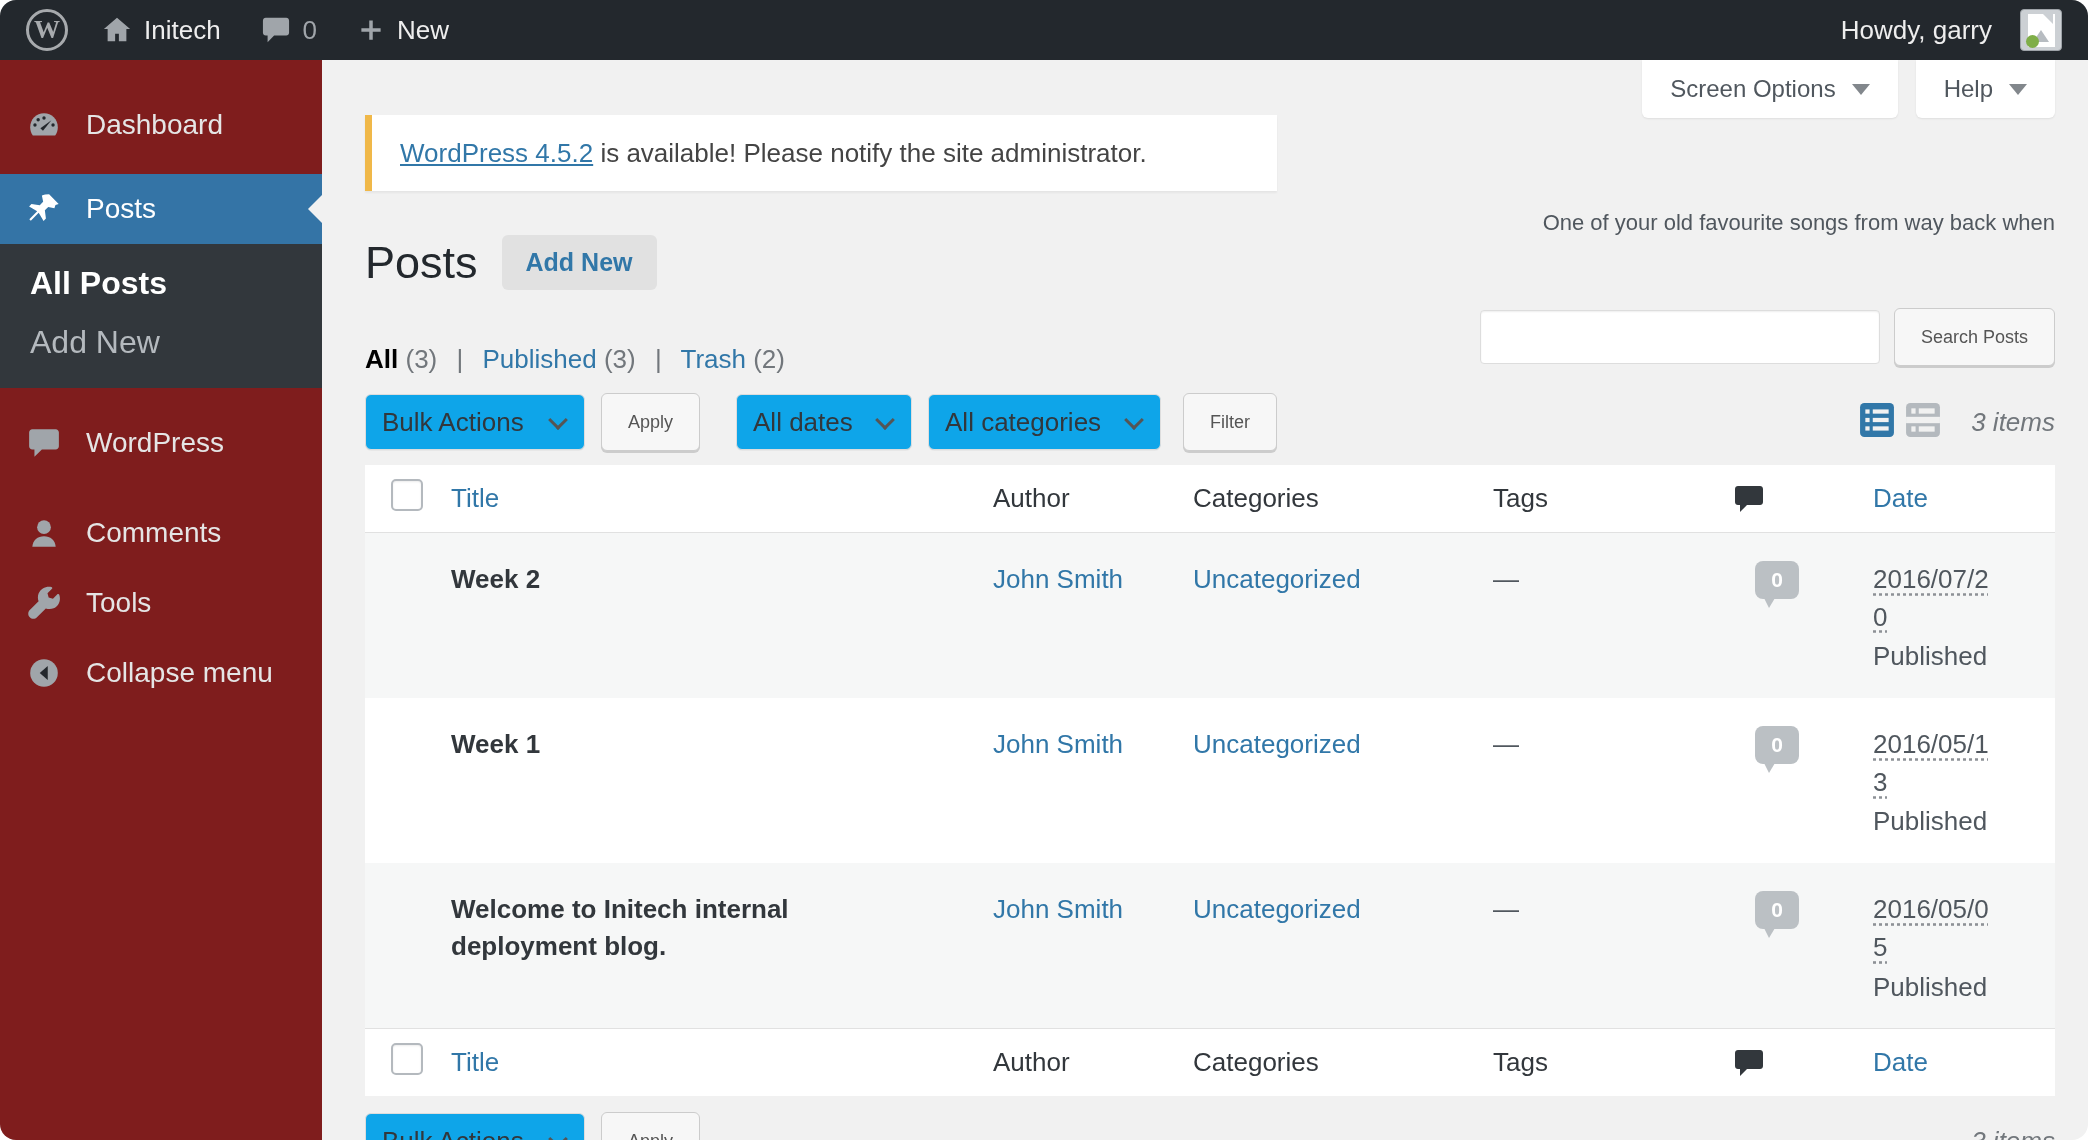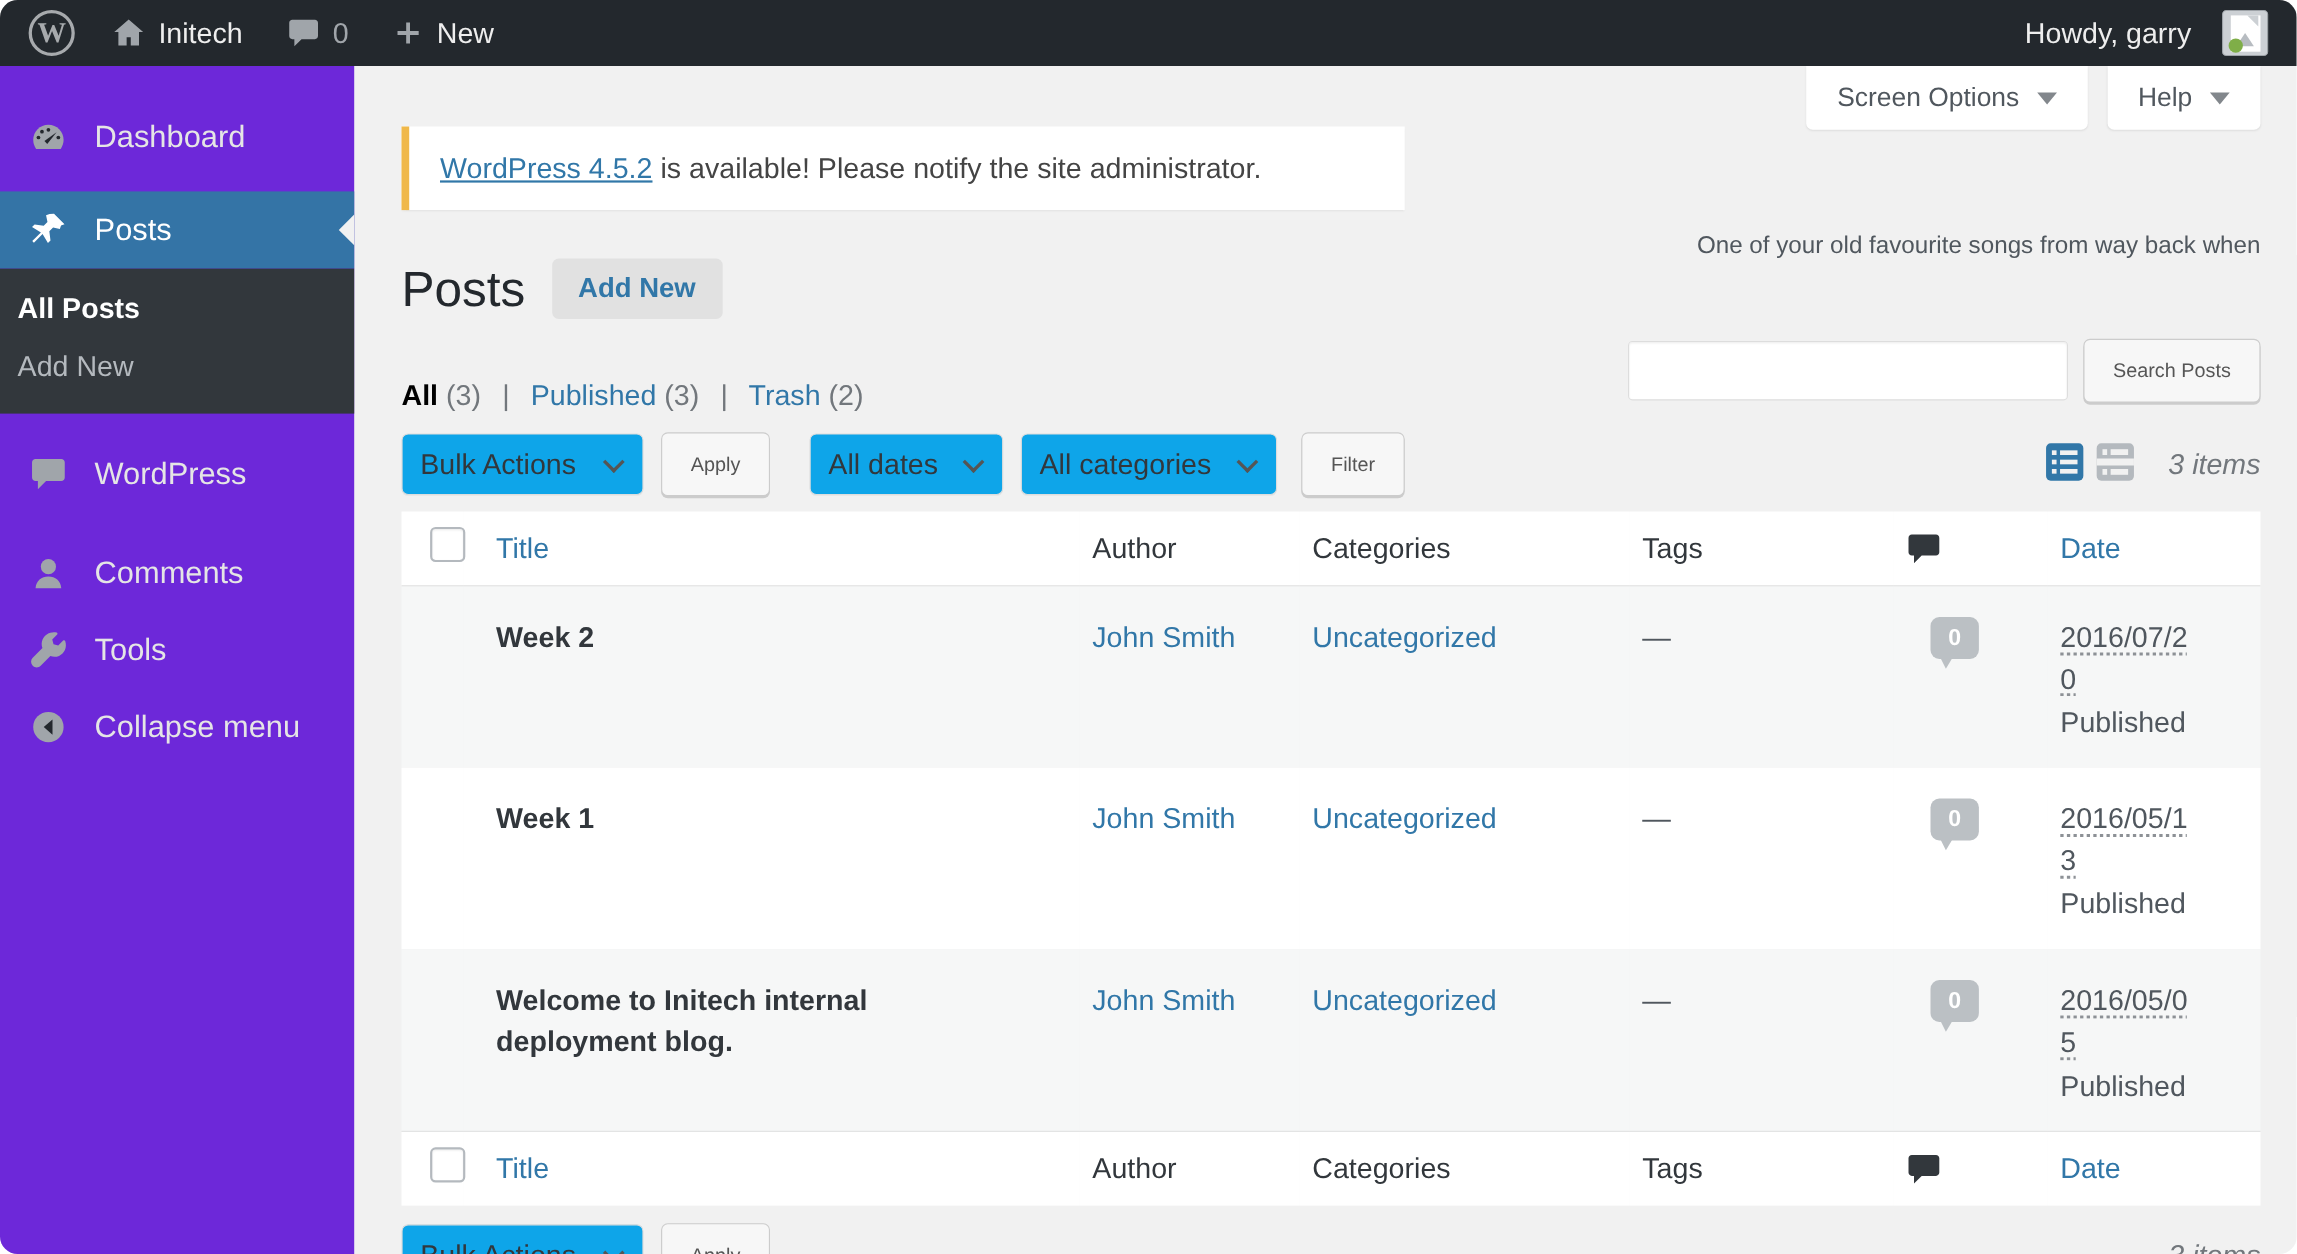--- a/index.html
+++ b/index.html
@@ -24,32 +24,32 @@
   .avatar{width:42px;height:42px;margin-left:16px;background:#ccd0d4;border-radius:4px;
           position:relative;overflow:hidden;border:1px solid #9ea3a8;}
   .av-page{position:absolute;left:7px;top:4px;width:27px;height:33px;background:#fff;}
   .av-fold{position:absolute;right:8px;top:4px;border-style:solid;border-width:0 10px 10px 0;
            border-color:transparent #ccd0d4 transparent transparent;}
   .av-hill{position:absolute;left:12px;bottom:8px;border-style:solid;border-width:0 8px 12px 8px;
            border-color:transparent transparent #b7bcc1 transparent;}
   .av-dot{position:absolute;left:5px;bottom:2px;width:13px;height:13px;border-radius:50%;background:#7fae48;}
 
   
-  .sidebar{position:absolute;top:60px;left:0;bottom:0;width:322px;background:#6d28d9;}
+  .sidebar{position:absolute;top:60px;left:0;bottom:0;width:322px;background:#7f1d1d;}
   .mi{height:70px;display:flex;align-items:center;padding-left:26px;gap:24px;
       font-size:28px;color:#e5e5e5;cursor:pointer;}
   .mi .icon{color:#a0a5aa;display:flex;width:36px;justify-content:center;}
   .mi-dashboard{margin-top:30px;}
   .mi-posts{margin-top:14px;}
   .mi.active{background:#3474a6;color:#fff;position:relative;}
   .mi.active .icon{color:#fff;}
   .mi.active::after{content:"";position:absolute;right:0;top:50%;margin-top:-14px;
                     border:14px solid transparent;border-right-color:#f1f1f1;}
   .submenu{background:#32373c;padding:10px 0 16px;}
-  .smi{padding:11px 0 11px 16px;font-size:26px;color:#b4b9be;cursor:pointer;}
+  .smi{padding:11px 0 11px 30px;font-size:32px;color:#b4b9be;cursor:pointer;}
   .smi.current{color:#fff;font-weight:bold;}
   .mi-comments{margin-top:20px;}
   .mi-profile{margin-top:20px;}
 
   
   .content{position:absolute;top:60px;left:322px;right:0;bottom:0;padding:0 33px 0 43px;}
 
   .screen-meta{position:absolute;top:0;right:33px;display:flex;gap:18px;z-index:3;}
   .meta-tab{background:#fff;height:58px;display:flex;align-items:center;padding:0 28px;
             font-size:24px;color:#50575e;border-radius:0 0 6px 6px;cursor:pointer;

